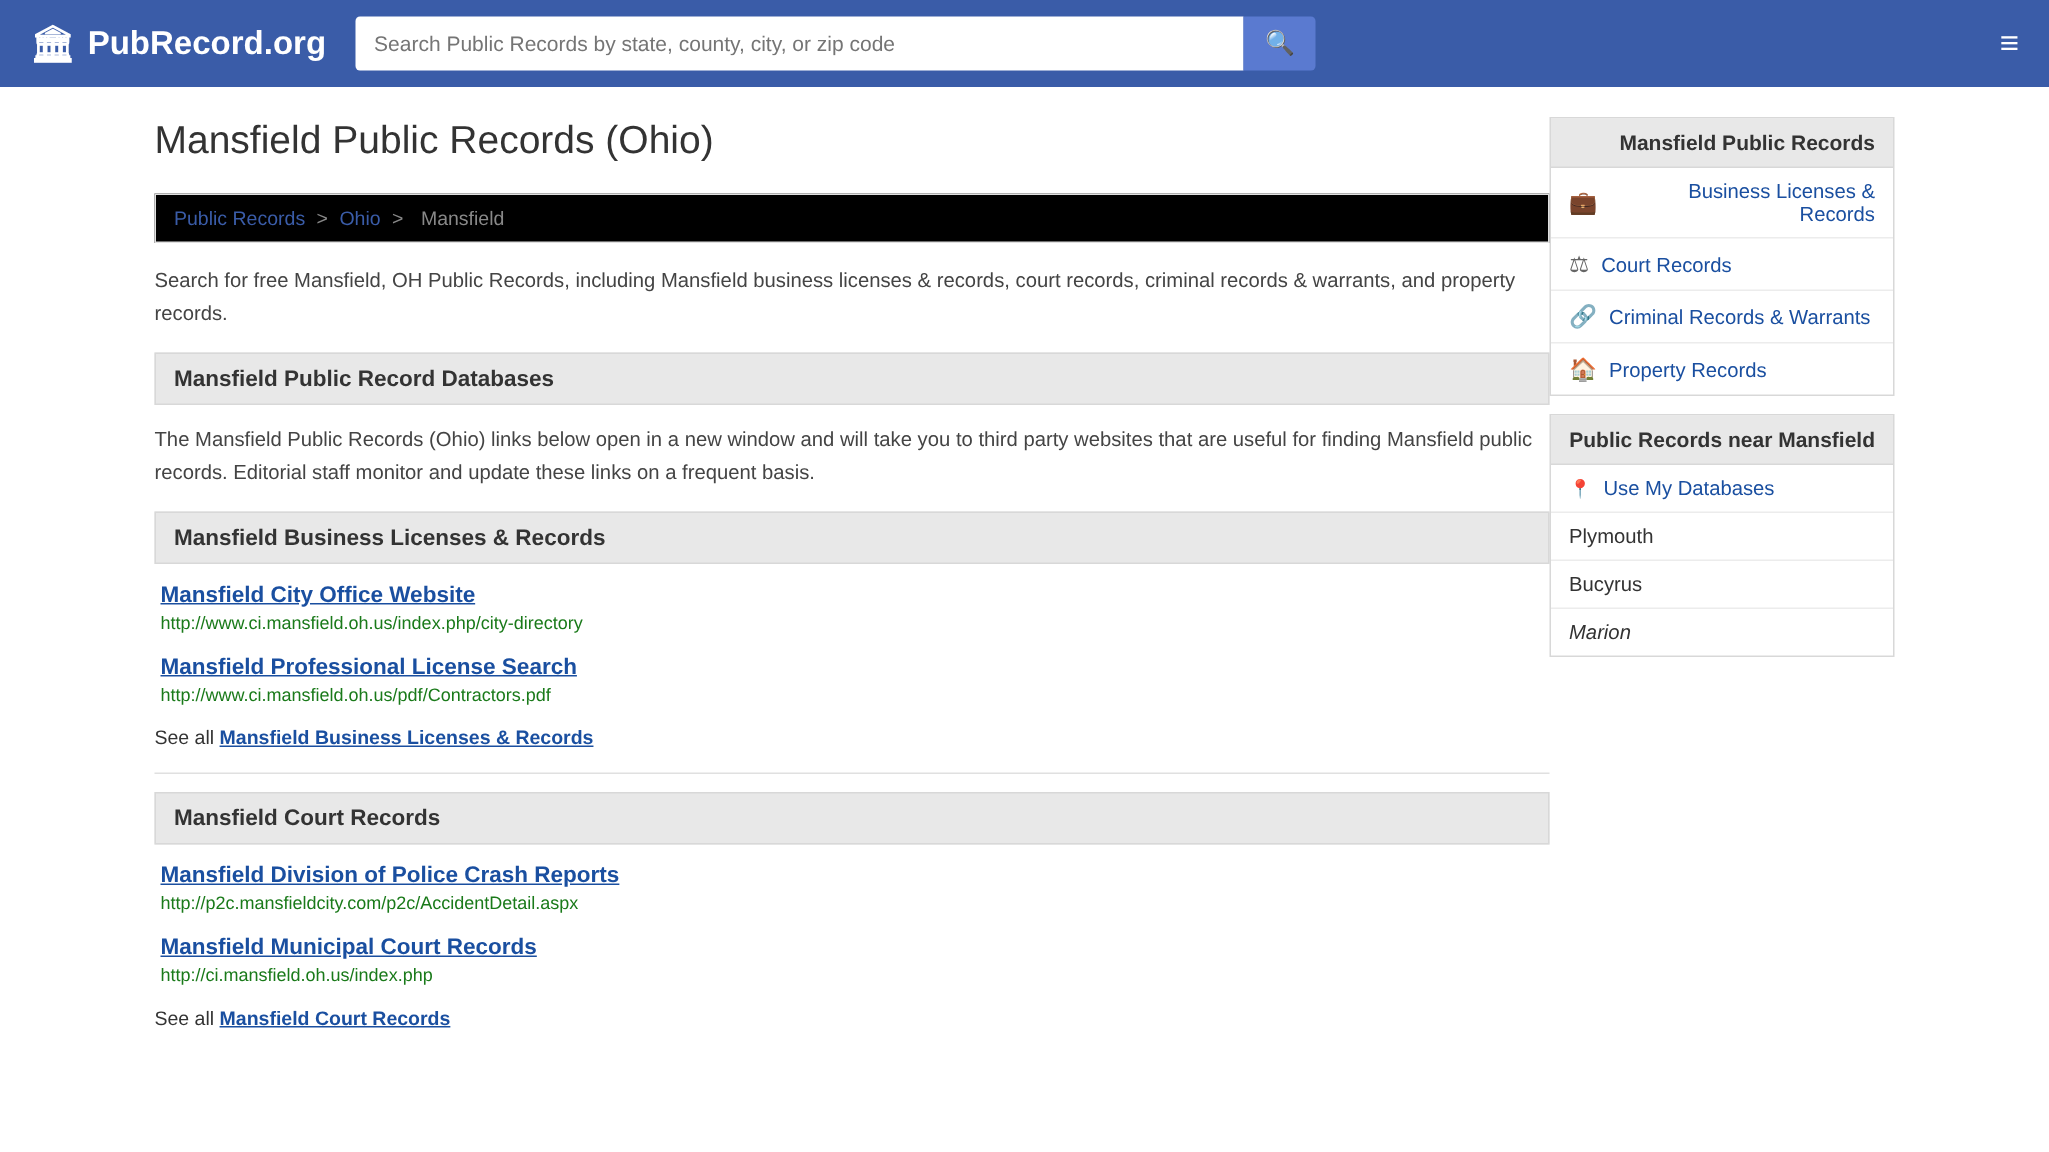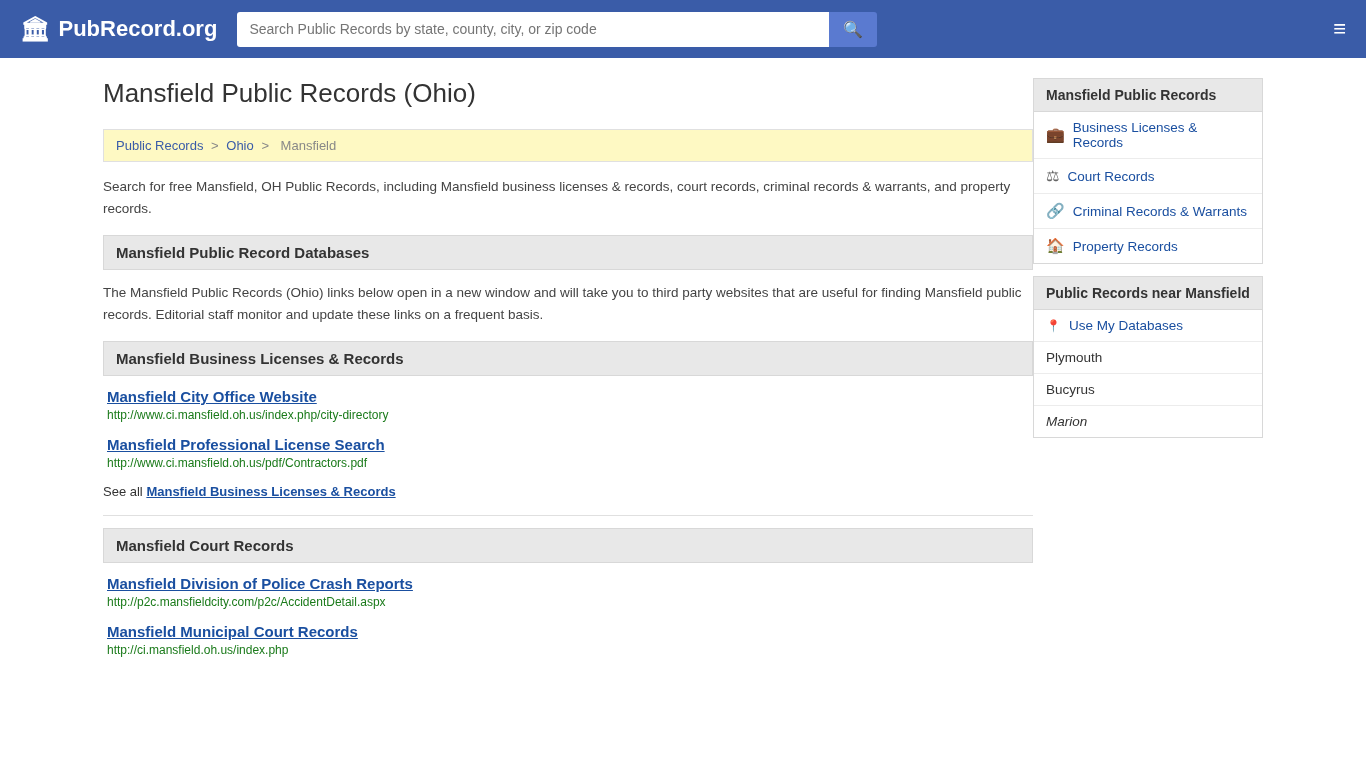--- a/index.html
+++ b/index.html
@@ -70,21 +70,21 @@
     }
 
     .page-title {
       font-size: 26px;
       font-weight: normal;
       color: #333;
       margin-bottom: 16px;
     }
 
     .breadcrumb {
-      background: #fef9c3;
+      background: #000000;
       padding: 8px 12px;
       font-size: 13px;
       color: #555;
       margin-bottom: 14px;
       border: 1px solid #e0e0e0;
       margin-top: 20px;
     }
     .breadcrumb a {
       color: #3a5ca8;
       text-decoration: none;
@@ -140,20 +140,21 @@
 
     .record-entry {
       margin-bottom: 14px;
       padding-left: 4px;
     }
 
     
     .sidebar {
       width: 230px;
       flex-shrink: 0;
+      text-align: right;
     }
 
     .sidebar-box {
       border: 1px solid #d8d8d8;
       margin-bottom: 12px;
     }
     .sidebar-box-title {
       background: #e8e8e8;
       padding: 8px 12px;
       font-size: 14px;
@@ -257,20 +258,24 @@
     <div class="record-entry">
       <a class="record-link-title">Mansfield Division of Police Crash Reports</a>
       <span class="record-link-url">http://p2c.mansfieldcity.com/p2c/AccidentDetail.aspx</span>
     </div>
 
     <div class="record-entry">
       <a class="record-link-title">Mansfield Municipal Court Records</a>
       <span class="record-link-url">http://ci.mansfield.oh.us/index.php</span>
     </div>
 
+    <div class="see-all">
+      <span>See all</span>
+      <a>Mansfield Court Records</a>
+    </div>
 
   </div>
 
   <aside class="sidebar">
 
     <div class="sidebar-box">
       <div class="sidebar-box-title">Mansfield Public Records</div>
 
       <div class="sidebar-item">
         <span class="icon">💼</span>

